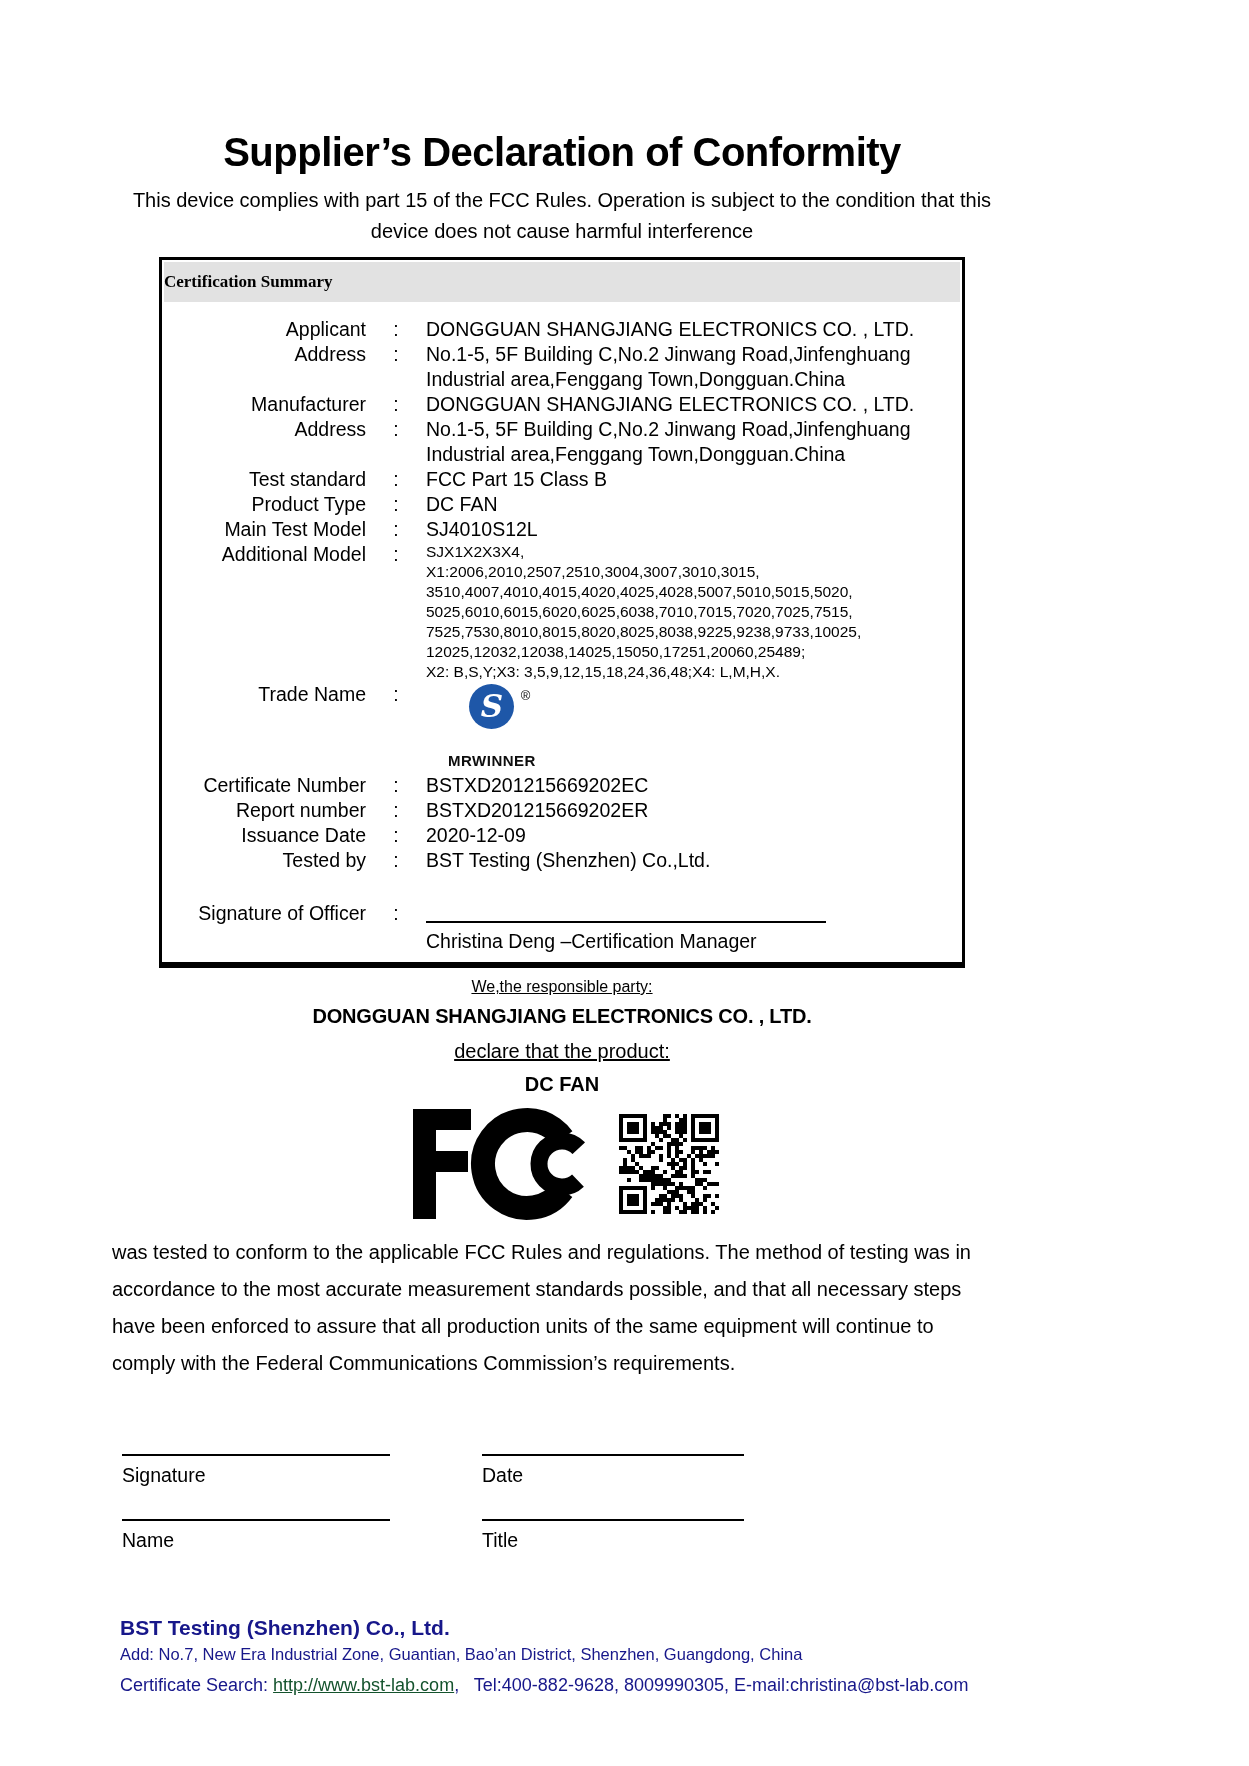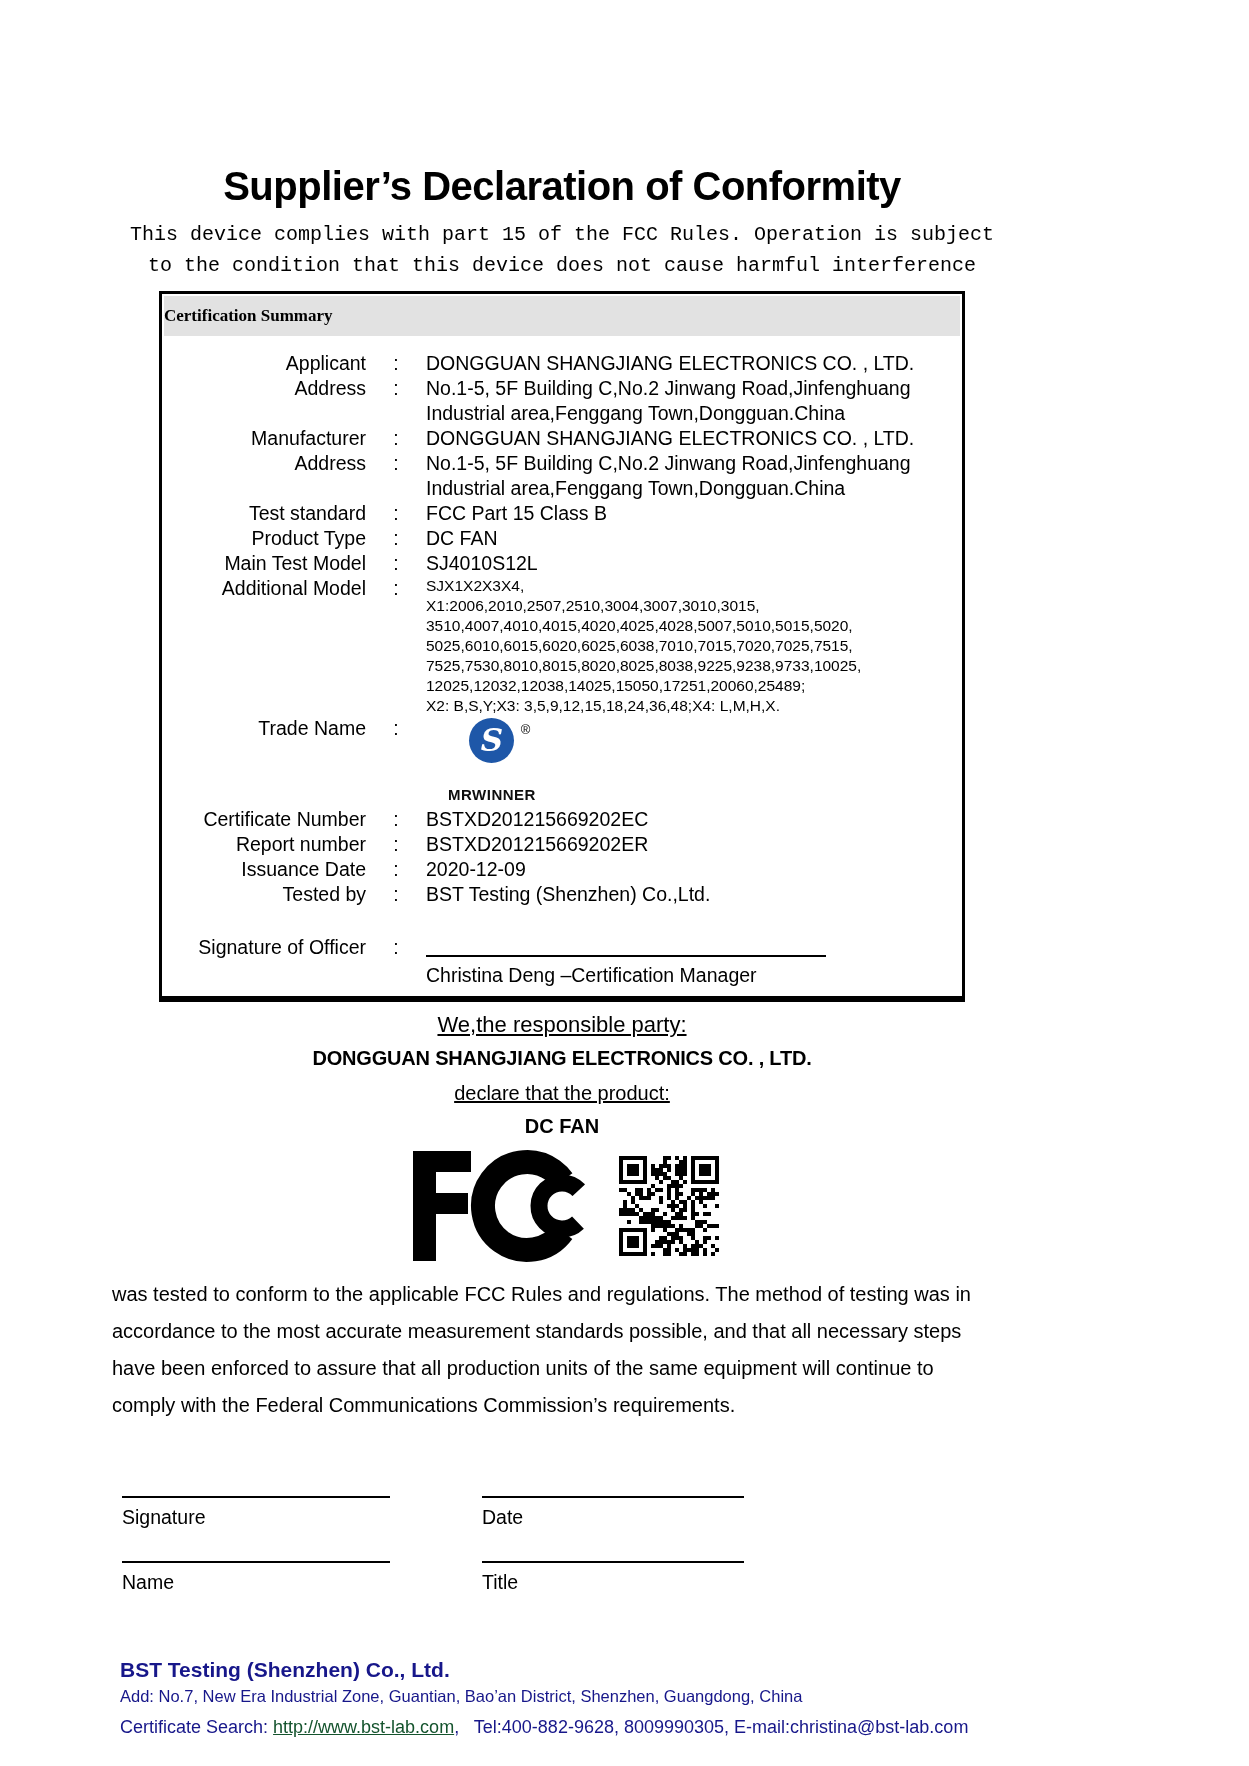--- a/index.html
+++ b/index.html
@@ -1,24 +1,24 @@
 <!DOCTYPE html>
 <html><head>
 <meta charset="utf-8">
 <style>
   html,body{margin:0;padding:0;}
   body{
     width:1249px;height:1766px;background:#ffffff;position:relative;
     font-family:"Liberation Sans",sans-serif;color:#000;
     -webkit-font-smoothing:antialiased;
   }
-  .doc{position:absolute;left:112px;top:164px;width:900px;}
+  .doc{position:absolute;left:112px;top:130px;width:900px;}
 
   .title{font-size:40px;font-weight:bold;text-align:center;letter-spacing:-0.5px;}
-  .subtitle{font-size:20px;text-align:center;line-height:31px;margin:10px auto 0;width:900px;font-family:Liberation Mono, monospace;}
+  .subtitle{font-size:20px;text-align:center;line-height:31px;margin:10px auto 0;width:900px;}
 
   
   .cert-table{width:800px;margin:10px auto 0;border:3px solid #000;border-bottom-width:6px;}
   .cert-header{background:#e2e2e2;margin:2px 2px 11px 2px;text-align:left;
     font-family:"Liberation Serif",serif;font-weight:bold;font-size:17px;padding:10px 0;}
   .cert-body{padding:4px 6px 8px 4px;}
   .row{display:flex;font-size:19.5px;line-height:25px;}
   .row .lbl{width:200px;text-align:right;flex:none;}
   .row .colon{width:60px;text-align:center;flex:none;}
   .row .val{flex:1;padding-right:4px;}
@@ -32,21 +32,21 @@
   .tn-circle{width:45px;height:45px;border-radius:50%;background:#1e57a8;color:#fff;
     display:flex;align-items:center;justify-content:center;font-size:31px;font-weight:bold;
     font-family:"DejaVu Serif","Liberation Serif",serif;font-style:italic;}
   .tn-reg{position:absolute;right:-16px;top:-1px;font-size:13px;color:#000;}
   .tn-brand{font-weight:bold;font-size:15px;letter-spacing:0.5px;margin-top:19px;color:#0d0d0d;}
 
   .sig-line{display:inline-block;width:400px;height:20px;border-bottom:2px solid #000;}
 
   
   .center{text-align:center;}
-  .we-heading{font-size:22px;text-decoration:underline;margin-top:10px;}
+  .we-heading{font-size:16px;text-decoration:underline;margin-top:10px;}
   .decl-company{font-size:20px;font-weight:bold;margin-top:9px;letter-spacing:-0.2px;}
   .declare-heading{font-size:20px;text-decoration:underline;margin-top:12px;}
   .decl-product{font-size:20px;font-weight:bold;margin-top:10px;}
 
   .mark-row{display:flex;justify-content:center;align-items:center;gap:6px;margin-top:10px;height:116px;}
 
   .statement{font-size:20px;line-height:37px;margin-top:12px;width:880px;text-align:left;}
 
   
   .sig-grid{display:grid;grid-template-columns:268px 262px;column-gap:92px;row-gap:32px;

